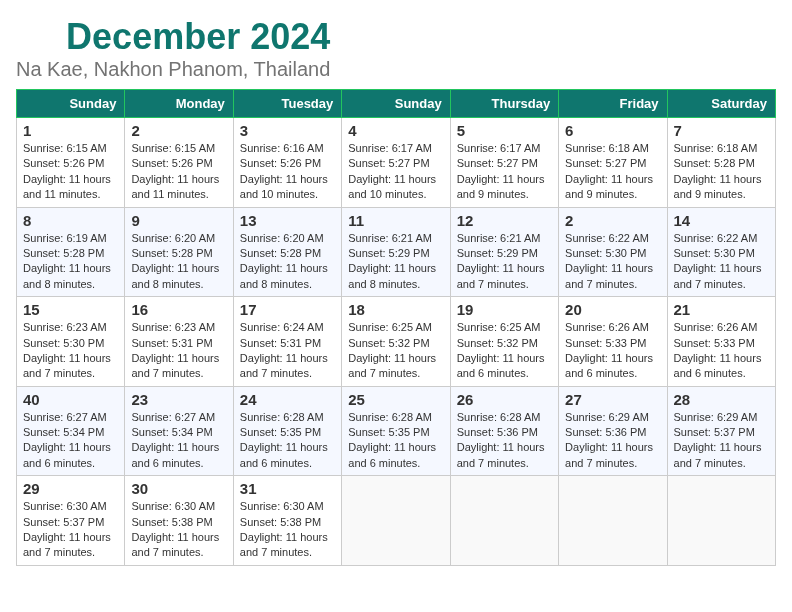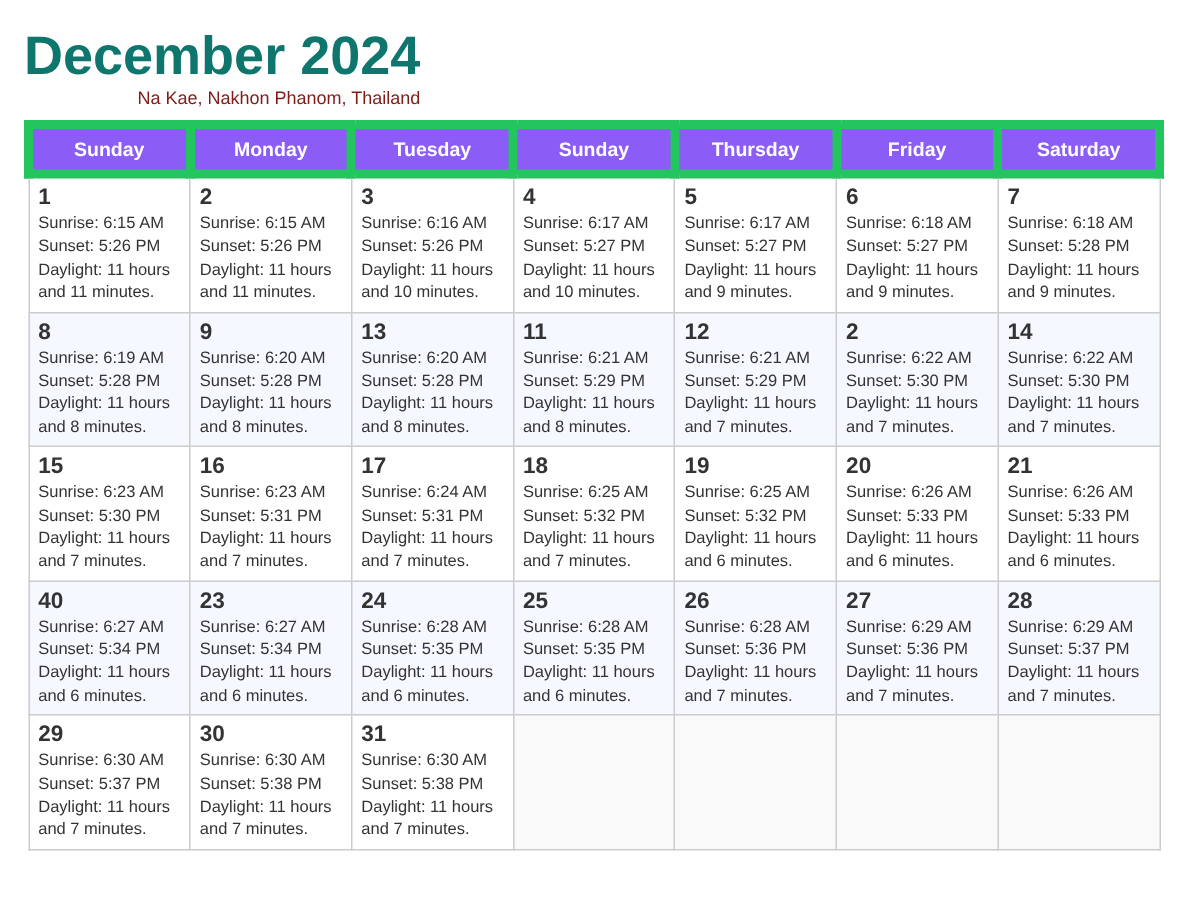--- a/index.html
+++ b/index.html
@@ -36,36 +36,36 @@
     }
     .title-block {
       text-align: right;
     }
     .month-title {
       font-size: 36px;
       font-weight: bold;
       color: #0f766e;
     }
     .location-title {
-      font-size: 12px;
-      color: #7f1d1d;
+      font-size: 20px;
+      color: #737373;
     }
     .calendar {
       width: 100%;
       border-collapse: collapse;
       font-size: 11px;
     }
     .calendar th {
-      background-color: #8b5cf6;
+      background-color: #0f766e;
       color: #fff;
-      text-align: center;
+      text-align: right;
       padding: 6px 8px;
       font-size: 13px;
       font-weight: bold;
-      border: 6px solid #22c55e;
+      border: 1px solid #22c55e;
     }
     .calendar td {
       border: 1px solid #ccc;
       vertical-align: top;
       padding: 4px 6px;
       width: 108px;
       min-height: 80px;
       background: #fff;
     }
     .calendar tr:nth-child(even) td {

